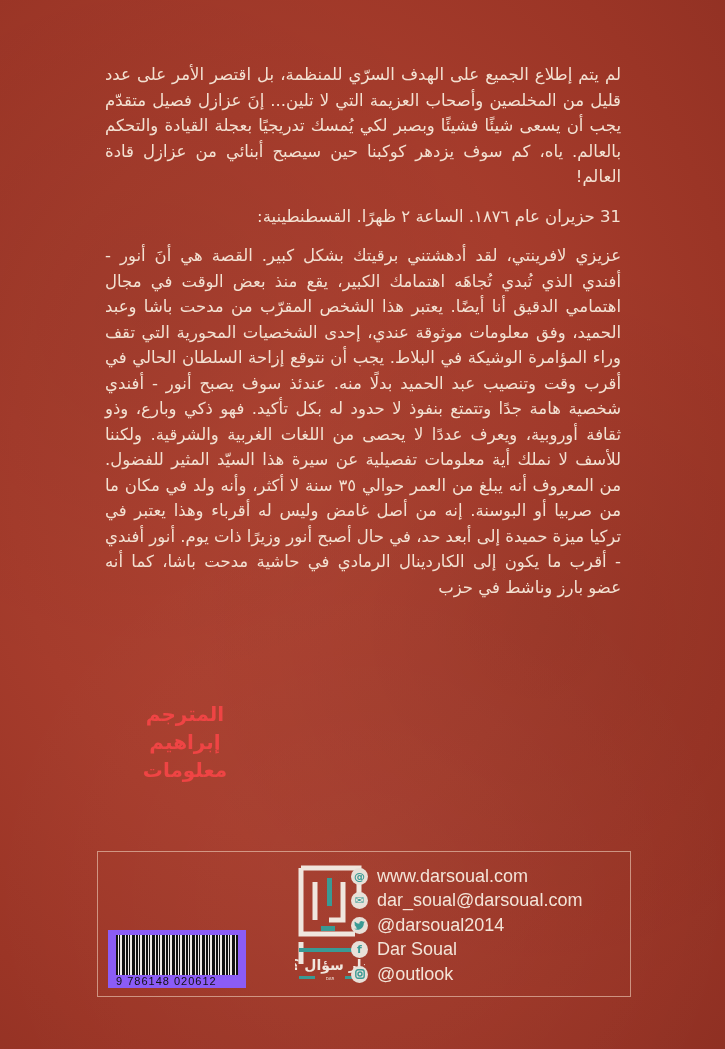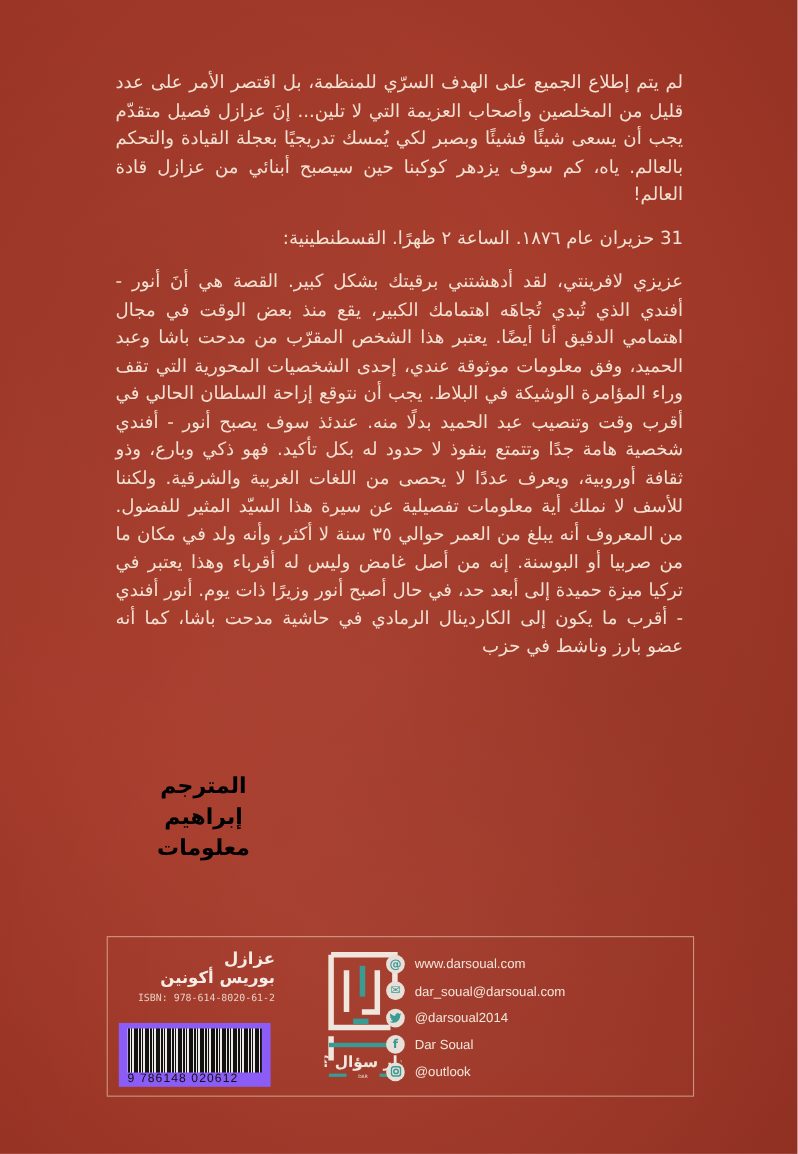--- a/index.html
+++ b/index.html
@@ -21,21 +21,21 @@
   .body-text {
     position:absolute; left:105px; width:516px; top:62px;
     direction:rtl; text-align:justify; text-align-last:right;
     font-size:16.5px; line-height:25.5px; color:#f3e1d2;
   }
   .body-text p { margin:0 0 14px 0; }
   .body-text p.dateline { text-align:right; margin-bottom:14px; }
   .last-line-center { text-align:center; text-align-last:center; }
   .translator {
     position:absolute; left:105px; width:160px; top:700px;
-    direction:rtl; text-align:center; color:#000000;
+    direction:rtl; text-align:center; color:#ef4444;
     font-weight:bold; font-size:20px; line-height:28px;
   }
   .info-box {
     position:absolute; left:97px; top:851px; width:532px; height:144px;
     border:1px solid rgba(240,210,190,0.6);
   }
   .book-info { position:absolute; left:12px; top:10px; width:140px; direction:rtl; text-align:right; }
   .book-title { font-weight:bold; font-size:15px; color:#f5ece6; line-height:18px; }
   .book-author { font-weight:bold; font-size:15px; color:#f5ece6; line-height:18px; }
   .isbn { direction:ltr; text-align:right; font-family:"DejaVu Sans Mono", monospace; font-size:9px; color:#e7cfc2; margin-top:5px; }
@@ -47,44 +47,39 @@
   }
   .barcode-num { position:absolute; left:8px; bottom:1px; font-size:11px; color:#111; font-family:"Liberation Sans", sans-serif; letter-spacing:1px; }
   .logo { position:absolute; left:197px; top:12px; width:70px; height:120px; }
   .contacts { position:absolute; left:253px; top:12px; width:270px; }
   .contact-row { display:flex; align-items:center; height:24.5px; }
   .contact-icon {
     width:17px; height:17px; border-radius:50%; background:#e8e0d8; color:#3a9a94;
     display:flex; align-items:center; justify-content:center; font-size:11px; font-weight:bold;
     margin-right:9px; flex-shrink:0; font-family:"DejaVu Sans", sans-serif;
   }
-  .contact-text { font-size:12px; color:#f3e4d8; font-family:"Liberation Sans", sans-serif; }
+  .contact-text { font-size:18px; color:#f3e4d8; font-family:"Liberation Sans", sans-serif; }
 </style>
 </head>
 <body>
 
 <div class="texture"></div>
 
 <div class="body-text">
   <p>لم يتم إطلاع الجميع على الهدف السرّي للمنظمة، بل اقتصر الأمر على عدد قليل من المخلصين وأصحاب العزيمة التي لا تلين... إنَ عزازل فصيل متقدّم يجب أن يسعى شيئًا فشيئًا وبصبر لكي يُمسك تدريجيًا بعجلة القيادة والتحكم بالعالم. ياه، كم سوف يزدهر كوكبنا حين سيصبح أبنائي من عزازل قادة العالم!</p>
   <p class="dateline">31 حزيران عام ١٨٧٦. الساعة ٢ ظهرًا. القسطنطينية:</p>
   <p style="margin-bottom:0">عزيزي لافرينتي، لقد أدهشتني برقيتك بشكل كبير. القصة هي أنَ أنور - أفندي الذي تُبدي تُجاهَه اهتمامك الكبير، يقع منذ بعض الوقت في مجال اهتمامي الدقيق أنا أيضًا. يعتبر هذا الشخص المقرّب من مدحت باشا وعبد الحميد، وفق معلومات موثوقة عندي، إحدى الشخصيات المحورية التي تقف وراء المؤامرة الوشيكة في البلاط. يجب أن نتوقع إزاحة السلطان الحالي في أقرب وقت وتنصيب عبد الحميد بدلًا منه. عندئذ سوف يصبح أنور - أفندي شخصية هامة جدًا وتتمتع بنفوذ لا حدود له بكل تأكيد. فهو ذكي وبارع، وذو ثقافة أوروبية، ويعرف عددًا لا يحصى من اللغات الغربية والشرقية. ولكننا للأسف لا نملك أية معلومات تفصيلية عن سيرة هذا السيّد المثير للفضول. من المعروف أنه يبلغ من العمر حوالي ٣٥ سنة لا أكثر، وأنه ولد في مكان ما من صربيا أو البوسنة. إنه من أصل غامض وليس له أقرباء وهذا يعتبر في تركيا ميزة حميدة إلى أبعد حد، في حال أصبح أنور وزيرًا ذات يوم. أنور أفندي - أقرب ما يكون إلى الكاردينال الرمادي في حاشية مدحت باشا، كما أنه عضو بارز وناشط في حزب</p>
 </div>
 
 <div class="translator">
   <div>المترجم</div>
   <div>إبراهيم معلومات</div>
 </div>
 
 <div class="info-box">
-  <div class="book-info">
-    <div class="book-title">عزازل</div>
-    <div class="book-author">بوريس أكونين</div>
-    <div class="isbn">ISBN: 978-614-8020-61-2</div>
-  </div>
   <div class="barcode">
     <div class="bars"></div>
     <div class="barcode-num">9  786148  020612</div>
   </div>
 
   <svg class="logo" viewBox="0 0 70 120">
     <g fill="none" stroke="#f0e6de" stroke-width="5">
       <path d="M6 4 H64 V30"></path>
       <path d="M6 4 V70 H60"></path>
       <path d="M20 18 V56"></path>

